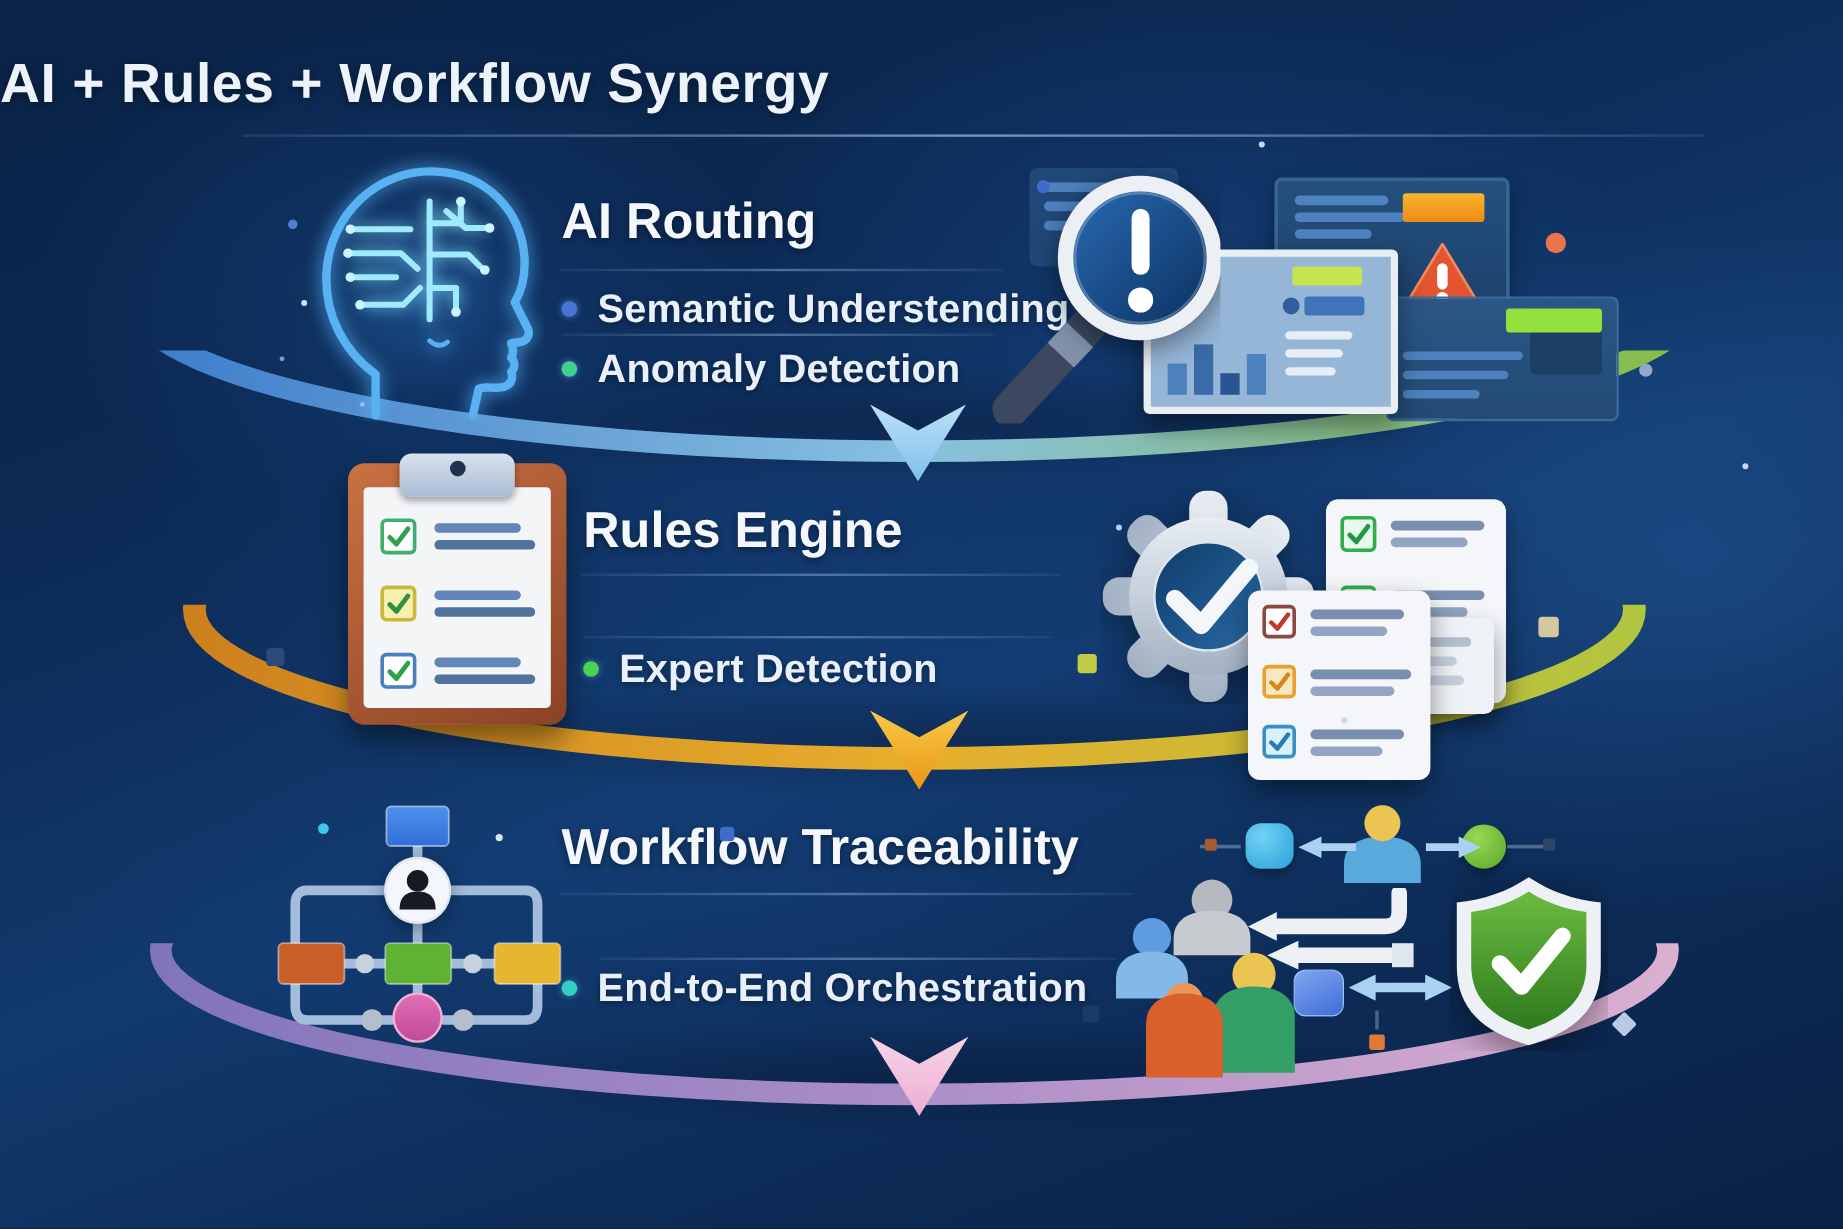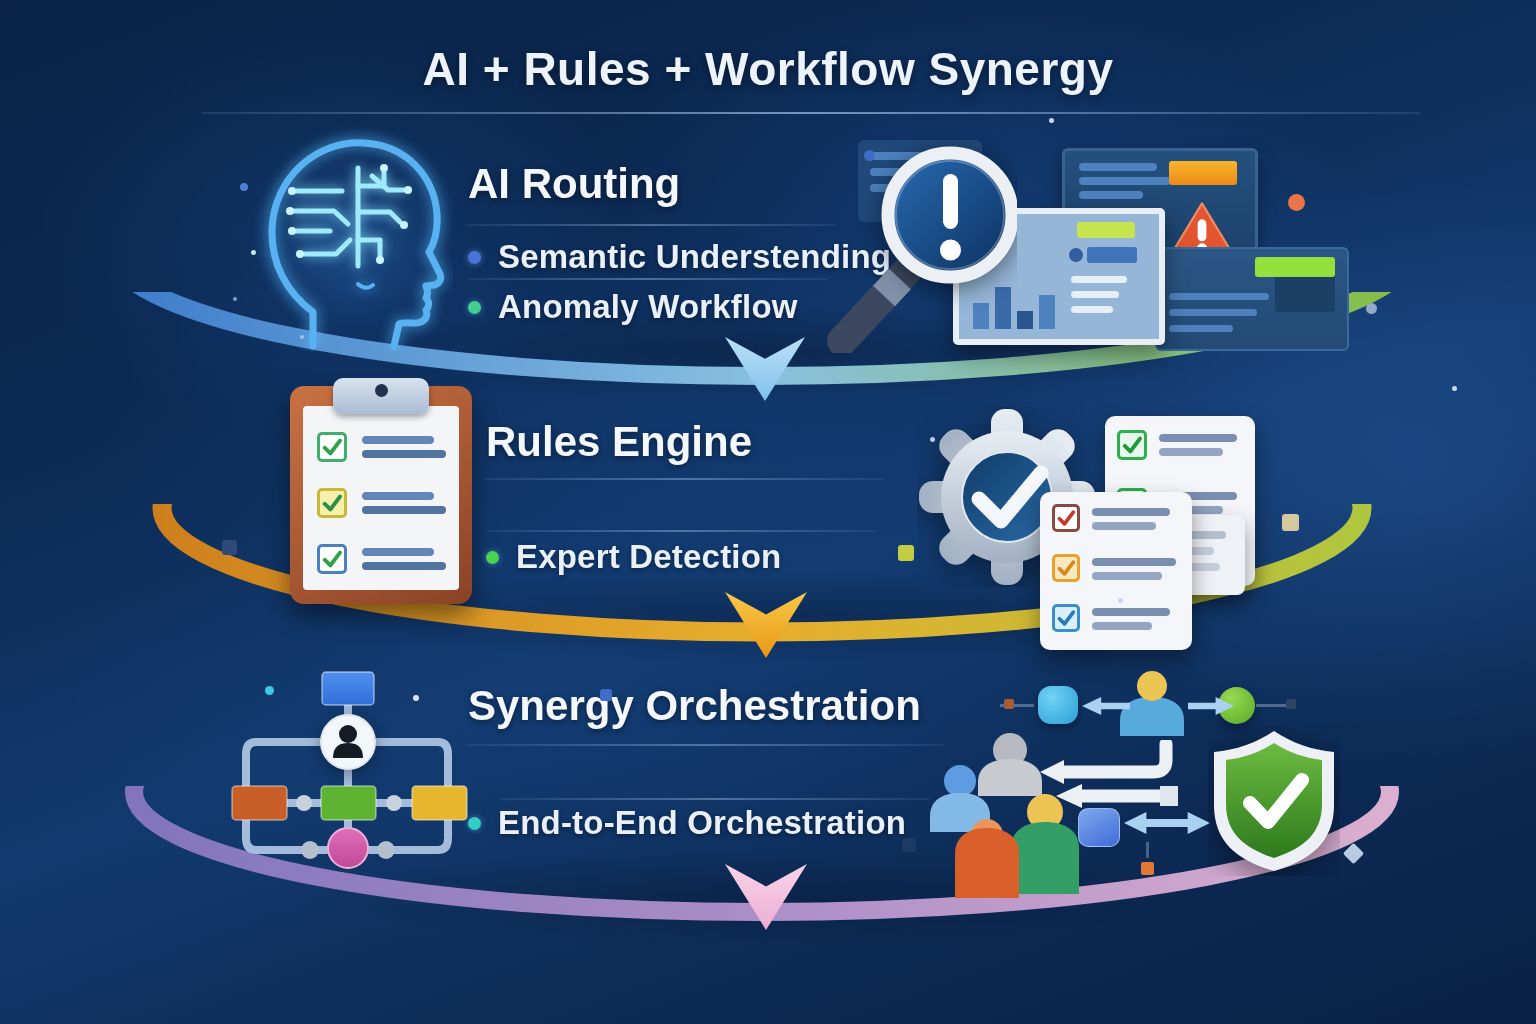--- a/index.html
+++ b/index.html
@@ -6,21 +6,21 @@
   #canvas{position:relative;width:1536px;height:1024px;overflow:hidden;
     font-family:"Liberation Sans",sans-serif;
     background:
       radial-gradient(620px 420px at 1420px 470px, rgba(47,112,190,.30), transparent 70%),
       radial-gradient(520px 300px at 980px 200px, rgba(35,95,175,.25), transparent 70%),
       radial-gradient(760px 330px at 620px 430px, rgba(28,85,160,.20), transparent 70%),
       radial-gradient(820px 340px at 620px 720px, rgba(26,78,150,.18), transparent 70%),
       radial-gradient(420px 300px at 330px 230px, rgba(40,110,200,.18), transparent 70%),
       linear-gradient(160deg,#0a2347 0%,#0c2a55 30%,#123a6e 55%,#0d2c58 75%,#0a2145 100%);}
   .abs{position:absolute;}
-  .main-title{position:absolute;left:0;right:0;top:42px;text-align:center;
+  .main-title{position:absolute;left:0;right:0;top:42px;text-align:left;
     font-size:46px;font-weight:700;color:#edf3fb;letter-spacing:.5px;
     text-shadow:0 2px 8px rgba(0,0,0,.45);}
   .title-underline{position:absolute;left:202px;top:112px;width:1218px;height:2px;
     background:linear-gradient(90deg,rgba(130,165,215,.15),rgba(170,205,245,.65),rgba(130,165,215,.15));}
   .sec-title{position:absolute;font-size:42px;font-weight:700;color:#f4f8fd;
     text-shadow:0 2px 6px rgba(0,0,0,.45);}
   .hr{position:absolute;height:2px;
     background:linear-gradient(90deg,rgba(150,185,230,.08),rgba(165,198,240,.42),rgba(150,185,230,.08));}
   .bullet{position:absolute;display:flex;align-items:center;gap:17px;}
   .bdot{width:13px;height:13px;border-radius:50%;flex:0 0 auto;box-shadow:0 0 6px rgba(120,200,255,.5);}
@@ -120,21 +120,21 @@
 
   <div class="sec-title" style="left:468px;top:160px">AI Routing</div>
   <div class="hr" style="left:466px;top:224px;width:370px"></div>
   <div class="bullet" style="left:468px;top:238px">
     <span class="bdot" style="background: rgb(74, 114, 216);"></span>
     <span class="btxt">Semantic Understending</span>
   </div>
   <div class="hr" style="left:468px;top:278px;width:360px"></div>
   <div class="bullet" style="left:468px;top:288px">
     <span class="bdot" style="background: rgb(63, 208, 143);"></span>
-    <span class="btxt">Anomaly Workflow</span>
+    <span class="btxt">Anomaly Detection</span>
   </div>
 
   <div class="abs" style="left:858px;top:140px;width:124px;height:82px;background:#20497a;border-radius:6px;">
     <div class="pline" style="left:12px;top:12px;width:64px"></div>
     <div class="pline" style="left:12px;top:28px;width:80px"></div>
     <div class="pline" style="left:12px;top:44px;width:56px"></div>
   </div>
 
   <div class="abs" style="left:1062px;top:148px;width:190px;height:125px;border-radius:6px;
        background:linear-gradient(180deg,#24507e,#1b3f69);border:3px solid #39648f;box-shadow:0 8px 18px rgba(0,0,0,.35);">
@@ -331,21 +331,21 @@
     <circle cx="82" cy="139" r="8" fill="#c8d2de"></circle>
     <circle cx="172" cy="139" r="8" fill="#c8d2de"></circle>
     <circle cx="88" cy="186" r="9" fill="#b4bfce"></circle>
     <circle cx="164" cy="186" r="9" fill="#b4bfce"></circle>
     <circle cx="126" cy="78" r="27" fill="#f3f6fa" stroke="#dfe6ee" stroke-width="2" style="filter:drop-shadow(0 4px 8px rgba(0,0,0,.35))"></circle>
     <circle cx="126" cy="70" r="9" fill="#151a23"></circle>
     <path d="M111 94 C111 82 118 79 126 79 C134 79 141 82 141 94 Z" fill="#151a23"></path>
     <circle cx="126" cy="184" r="20" fill="url(#pinkG)" stroke="#f0b0d8" stroke-width="2"></circle>
   </svg>
 
-  <div class="sec-title" style="left:468px;top:682px">Synergy Orchestration</div>
+  <div class="sec-title" style="left:468px;top:682px">Workflow Traceability</div>
   <div class="hr" style="left:466px;top:744px;width:478px"></div>
   <div class="hr" style="left:500px;top:798px;width:430px"></div>
   <div class="bullet" style="left:468px;top:804px">
     <span class="bdot" style="background: rgb(51, 207, 196);"></span>
     <span class="btxt">End-to-End Orchestration</span>
   </div>
 
   <div class="abs" style="left:1038px;top:686px;width:40px;height:38px;border-radius:13px;
        background:radial-gradient(circle at 35% 30%,#72d2f4,#28a0d8);box-shadow:0 4px 8px rgba(0,0,0,.35);"></div>
   <svg class="abs" style="left:1116px;top:668px" width="72" height="68" viewBox="0 0 72 68">

